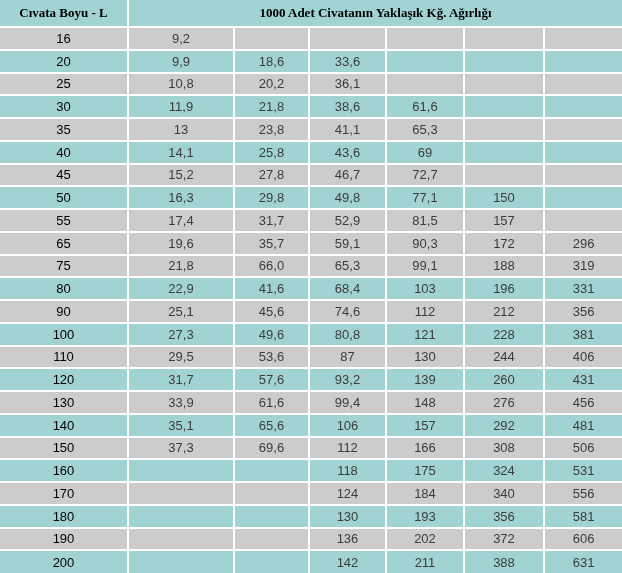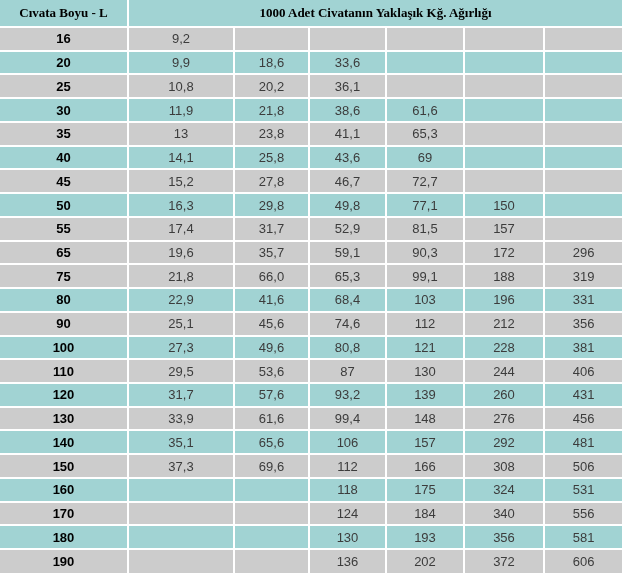--- a/index.html
+++ b/index.html
@@ -34,21 +34,21 @@
   tbody tr{height:21px;}
   thead th{
     background:var(--row-teal);
     color:var(--header-text);
     font-weight:bold;
     font-family:Liberation Serif, serif;
   }
   tr.gray td{background:var(--row-gray);}
   tr.teal td{background:var(--row-teal);}
   td{color:var(--value-text);}
-  td.len{font-weight:bold;color:var(--header-text);}
+  td.len{font-weight:normal;color:var(--header-text);}
 </style>
 </head>
 <body>
 
 <table>
   <colgroup>
     <col style="width:128px">
     <col style="width:106px">
     <col style="width:75px">
     <col style="width:77px">
@@ -263,14 +263,23 @@
       </tr>
       <tr class="gray">
         <td class="len">190</td>
         <td></td>
         <td></td>
         <td>136</td>
         <td>202</td>
         <td>372</td>
         <td>606</td>
       </tr>
+      <tr class="teal">
+        <td class="len">200</td>
+        <td></td>
+        <td></td>
+        <td>142</td>
+        <td>211</td>
+        <td>388</td>
+        <td>631</td>
+      </tr>
     </tbody>
 </table>
 
 </body></html>

